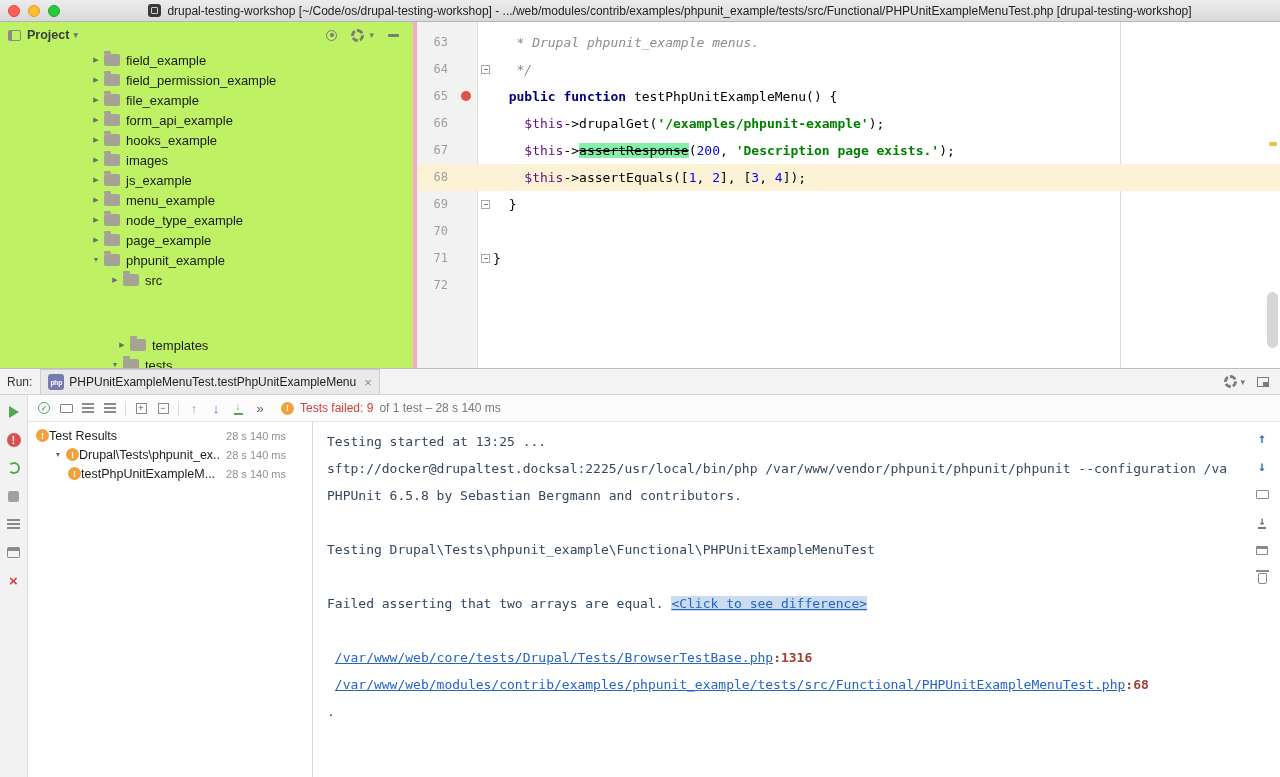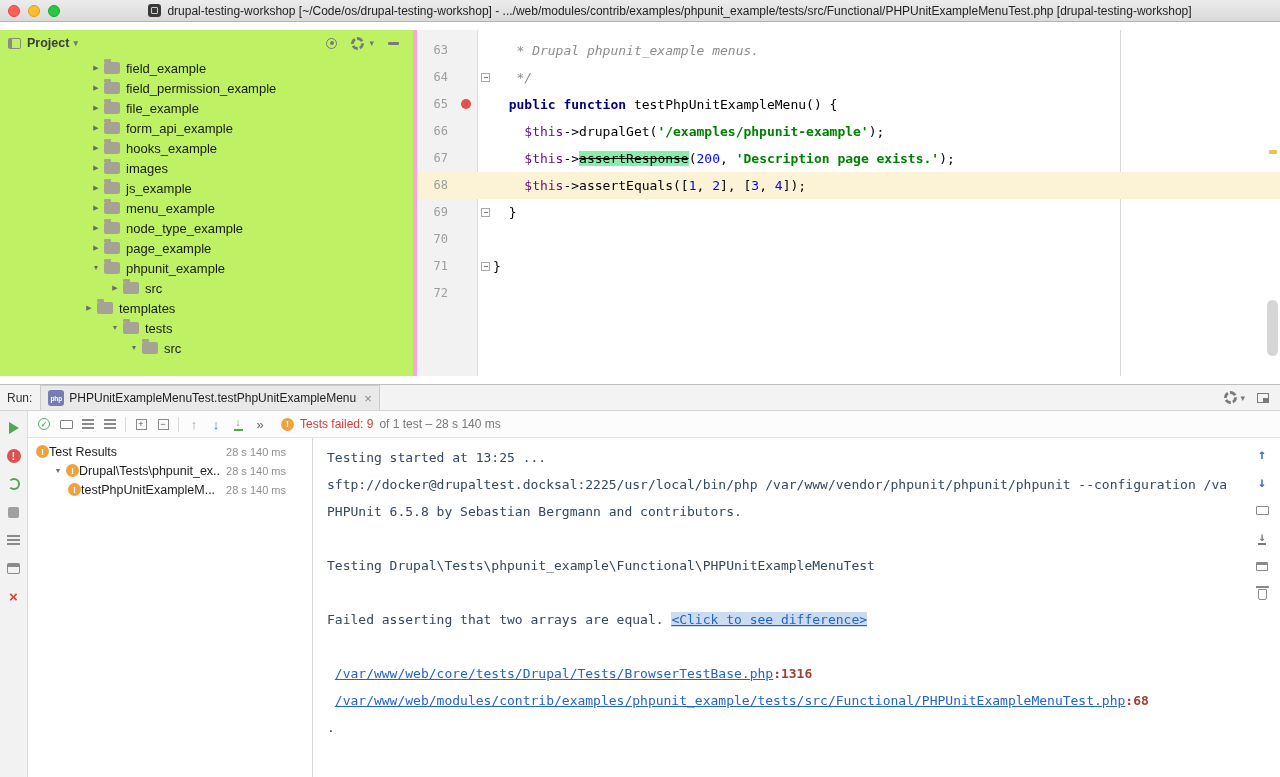--- a/index.html
+++ b/index.html
@@ -1,18 +1,18 @@
 <!DOCTYPE html>
 <html><head>
 <meta charset="utf-8">
 <style>
   *{box-sizing:border-box;margin:0;padding:0;}
   html,body{width:1280px;height:777px;overflow:hidden;}
   body{font-family:"Liberation Sans",sans-serif;background:#fff;}
-  .app{width:1280px;height:777px;display:flex;flex-direction:column;background:#fff;gap:8px;}
+  .app{width:1280px;height:777px;display:flex;flex-direction:column;background:#fff;}
 
   
   .titlebar{flex:0 0 22px;height:22px;background:linear-gradient(#ECECEC,#D9D9D9);border-bottom:1px solid #B5B5B5;display:flex;align-items:center;padding:0 8px;}
   .tl{width:12px;height:12px;border-radius:50%;margin-right:8px;flex:0 0 12px;}
   .tl.red{background:#FF5F57;border:1px solid #E0443E;}
   .tl.yellow{background:#FEBC2E;border:1px solid #D89E24;}
   .tl.green{background:#28C840;border:1px solid #1DA62F;}
   .title-group{margin:0 auto;display:flex;align-items:center;gap:6px;white-space:nowrap;overflow:hidden;max-width:1180px;}
   .doc-icon{width:13px;height:13px;background:#3A3A3A;border-radius:3px;flex:0 0 13px;position:relative;}
   .doc-icon::after{content:"";position:absolute;inset:3px;border:1px solid #CFCFCF;border-radius:1px;}
@@ -206,21 +206,21 @@
           <div class="ptrow" style="padding-left: 90px;">
             <span class="chev">▼</span>
             <span class="folder"></span>
             <span class="plab">phpunit_example</span>
           </div>
           <div class="ptrow" style="padding-left: 109px;">
             <span class="chev">▶</span>
             <span class="folder"></span>
             <span class="plab">src</span>
           </div>
-          <div class="ptrow" style="padding-left: 83px;">
+          <div class="ptrow" style="padding-left: 116px; margin-top: 45px;">
             <span class="chev">▶</span>
             <span class="folder"></span>
             <span class="plab">templates</span>
           </div>
           <div class="ptrow" style="padding-left: 109px;">
             <span class="chev">▼</span>
             <span class="folder"></span>
             <span class="plab">tests</span>
           </div>
           <div class="ptrow" style="padding-left: 128px;">

